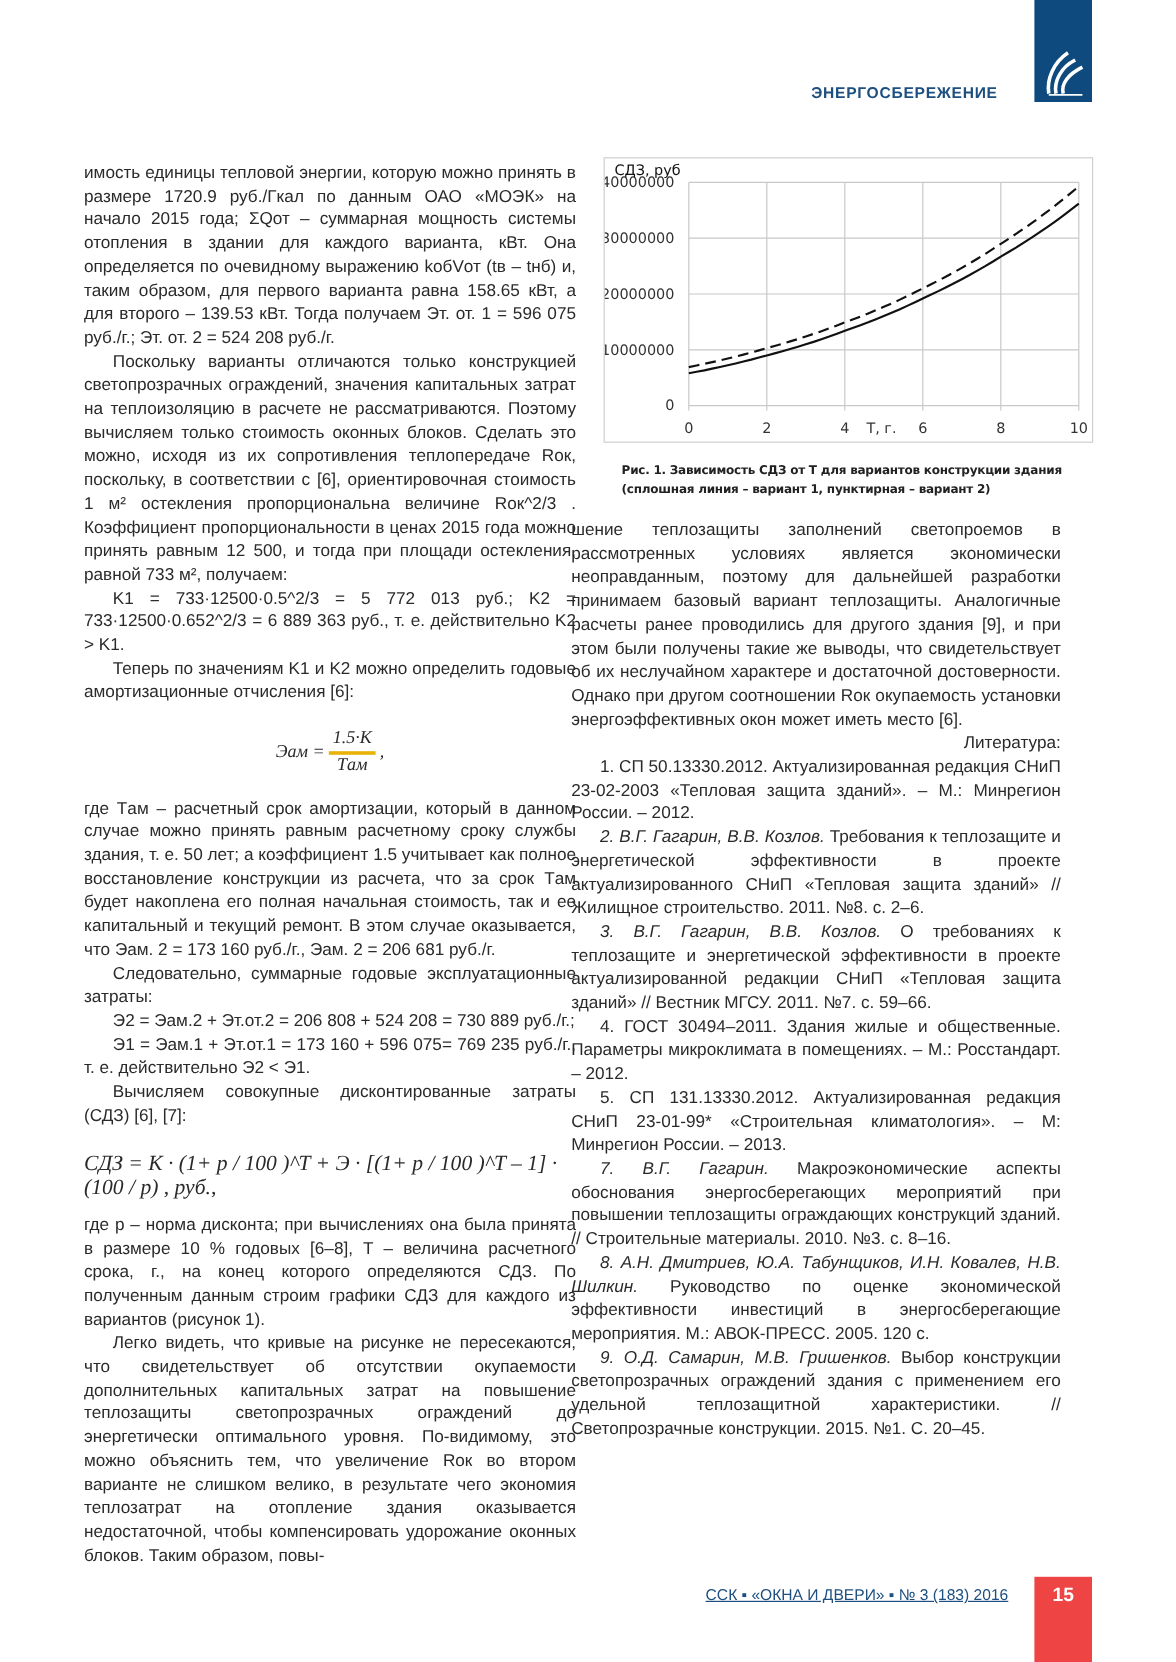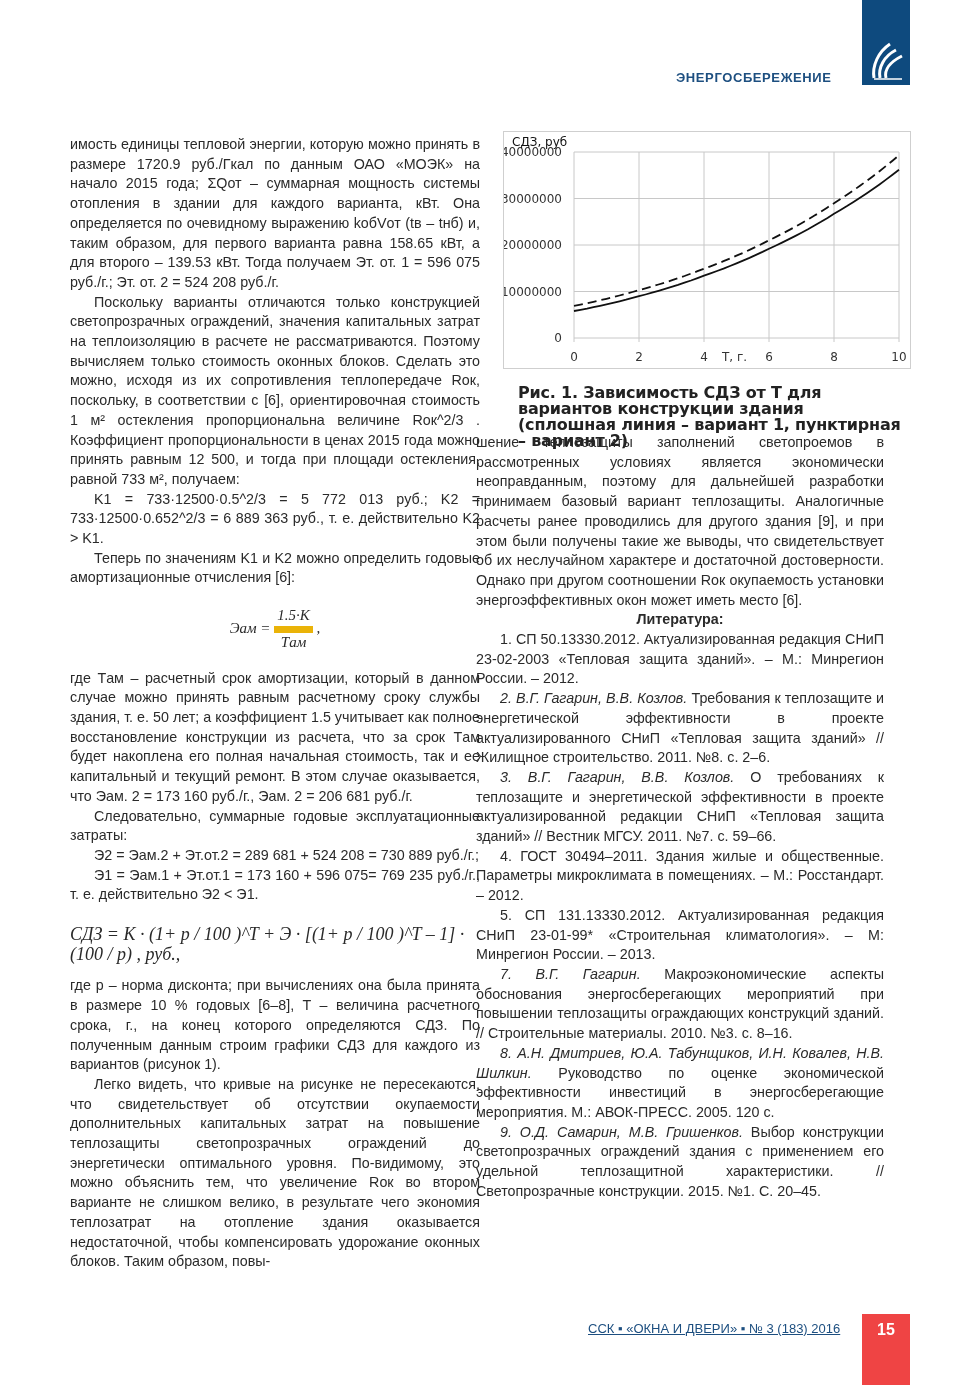--- a/index.html
+++ b/index.html
@@ -8,24 +8,24 @@
   .top-band { position:absolute; left:862px; top:0; width:48px; height:85px; background:#0e4a7e; }
   .top-band svg { position:absolute; left:6px; top:38px; }
   .section-title { position:absolute; left:676px; top:70px; font-size:13px; font-weight:bold; letter-spacing:0.6px; color:#1d4f80; }
   .col { position:absolute; font-size:14.3px; line-height:19.7px; text-align:justify; }
   .col p { margin:0; }
   .ind { text-indent:24px; }
   .left { left:70px; top:135px; width:410px; }
   .right { left:476px; top:433px; width:408px; }
   .formula { text-align:center; font-style:italic; font-family:"Liberation Serif", serif; font-size:15px; }
   .frac { display:inline-block; vertical-align:middle; text-align:center; font-style:italic; }
-  .frac .num { border-bottom:7px solid #eab308; padding:0 3px; }
+  .frac .num { border-bottom:3px solid #eab308; padding:0 3px; }
   .chart-box { position:absolute; left:503px; top:131px; width:406px; height:236px; border:1px solid #cfcfcf; background:#fff; }
-  .caption { position:absolute; left:518px; top:385px; width:385px; font-size:16px; font-weight:bold; line-height:16px; color:#222; font-family:"DejaVu Sans", sans-serif; letter-spacing:-0.2px; }
-  .lit-title { text-align:center; font-weight:bold; margin-top:18px; }
+  .caption { position:absolute; left:518px; top:385px; width:385px; font-size:10px; font-weight:bold; line-height:16px; color:#222; font-family:"DejaVu Sans", sans-serif; letter-spacing:-0.2px; }
+  .lit-title { text-align:right; font-weight:normal; margin-top:18px; }
   .ref-author { font-style:italic; }
   .footer-text { position:absolute; left:588px; top:1321px; font-size:13px; color:#1d4f80;text-decoration:underline; }
   .page-band { position:absolute; left:862px; top:1314px; width:48px; height:71px; background:#ef4444; }
   .page-num { position:absolute; left:0; width:48px; top:7px; text-align:center; color:#fff; font-weight:bold; font-size:16px; }
 </style>
 </head>
 <body>
 
 <div class="top-band">
   <svg width="36" height="44" viewBox="0 0 36 44">
@@ -45,22 +45,23 @@
   <div class="formula" style="margin:18px 0 16px 0;">
     <span>Эам =</span>
     <span class="frac">
       <div class="num">1.5·K</div>
       <div>Tам</div>
     </span>
     <span>,</span>
   </div>
   <p>где Tам – расчетный срок амортизации, который в данном случае можно принять равным расчетному сроку службы здания, т. е. 50 лет; а коэффициент 1.5 учитывает как полное восстановление конструкции из расчета, что за срок Tам будет накоплена его полная начальная стоимость, так и ее капитальный и текущий ремонт. В этом случае оказывается, что Эам. 2 = 173 160 руб./г., Эам. 2 = 206 681 руб./г.</p>
   <p class="ind">Следовательно, суммарные годовые эксплуатационные затраты:</p>
-  <p class="ind">Э2 = Эам.2 + Эт.от.2 = 289 681 + 524 208 = 730 889 руб./г.;</p>
+  <p class="ind">Э2 = Эам.2 + Эт.от.2 = 206 808 + 524 208 = 730 889 руб./г.;</p>
   <p class="ind">Э1 = Эам.1 + Эт.от.1 = 173 160 + 596 075= 769 235 руб./г., т. е. действительно Э2 &lt; Э1.</p>
+  <p class="ind">Вычисляем совокупные дисконтированные затраты (СДЗ) [6], [7]:</p>
   <div class="formula" style="margin:20px 0 12px 0; text-align:left; font-size:18px;">СДЗ = K · (1+ p / 100 )^T + Э · [(1+ p / 100 )^T – 1] · (100 / p) , руб.,</div>
   <p>где p – норма дисконта; при вычислениях она была принята в размере 10 % годовых [6–8], T – величина расчетного срока, г., на конец которого определяются СДЗ. По полученным данным строим графики СДЗ для каждого из вариантов (рисунок 1).</p>
   <p class="ind">Легко видеть, что кривые на рисунке не пересекаются, что свидетельствует об отсутствии окупаемости дополнительных капитальных затрат на повышение теплозащиты светопрозрачных ограждений до энергетически оптимального уровня. По-видимому, это можно объяснить тем, что увеличение Rок во втором варианте не слишком велико, в результате чего экономия теплозатрат на отопление здания оказывается недостаточной, чтобы компенсировать удорожание оконных блоков. Таким образом, повы-</p>
 </div>
 
 <div class="chart-box">
   <svg width="406" height="236">
     <g id="grid" stroke="#c8c8c8" stroke-width="1">
         <line x1="70" x2="395" y1="206" y2="206"></line>
         <line x1="70" x2="395" y1="159.5" y2="159.5"></line>

